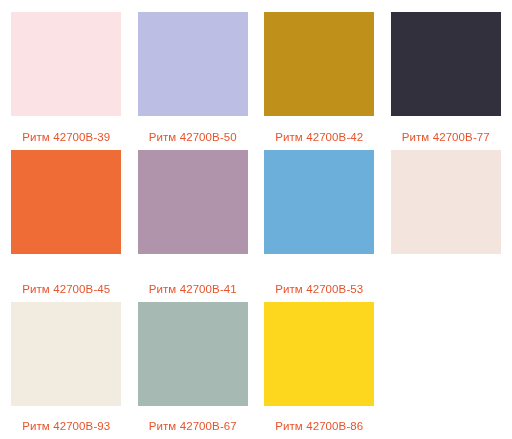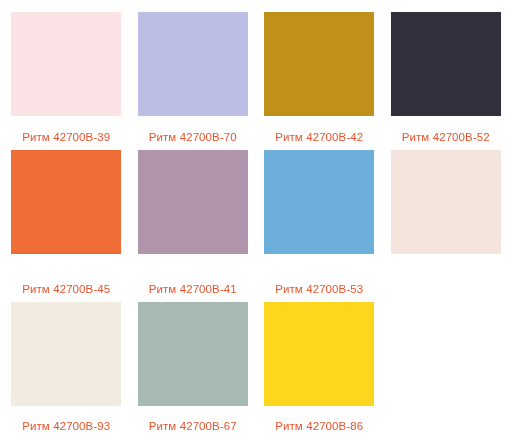--- a/index.html
+++ b/index.html
@@ -54,32 +54,32 @@
 
 <div class="palette-grid">
 
   <div class="swatch-cell">
     <span class="swatch-chip" style="background-color: rgb(251, 226, 229);"></span>
     <span class="swatch-label" style="color: rgb(232, 83, 43);">Ритм 42700В-39</span>
   </div>
 
   <div class="swatch-cell">
     <span class="swatch-chip" style="background-color: rgb(188, 190, 228);"></span>
-    <span class="swatch-label" style="color: rgb(232, 83, 43);">Ритм 42700В-70</span>
+    <span class="swatch-label" style="color: rgb(232, 83, 43);">Ритм 42700В-50</span>
   </div>
 
 
   <div class="swatch-cell">
     <span class="swatch-chip" style="background-color: rgb(191, 145, 27);"></span>
     <span class="swatch-label" style="color: rgb(232, 83, 43);">Ритм 42700В-42</span>
   </div>
 
   <div class="swatch-cell">
     <span class="swatch-chip" style="background-color: rgb(51, 48, 62);"></span>
-    <span class="swatch-label" style="color: rgb(232, 83, 43);">Ритм 42700В-52</span>
+    <span class="swatch-label" style="color: rgb(232, 83, 43);">Ритм 42700В-77</span>
   </div>
 
   <div class="swatch-cell">
     <span class="swatch-chip" style="background-color: rgb(239, 108, 54);"></span>
     <span class="swatch-label" style="color: rgb(232, 83, 43); margin-top: 28px;">Ритм 42700В-45</span>
   </div>
 
   <div class="swatch-cell">
     <span class="swatch-chip" style="background-color: rgb(176, 148, 171);"></span>
     <span class="swatch-label" style="color: rgb(232, 83, 43);">Ритм 42700В-41</span>

